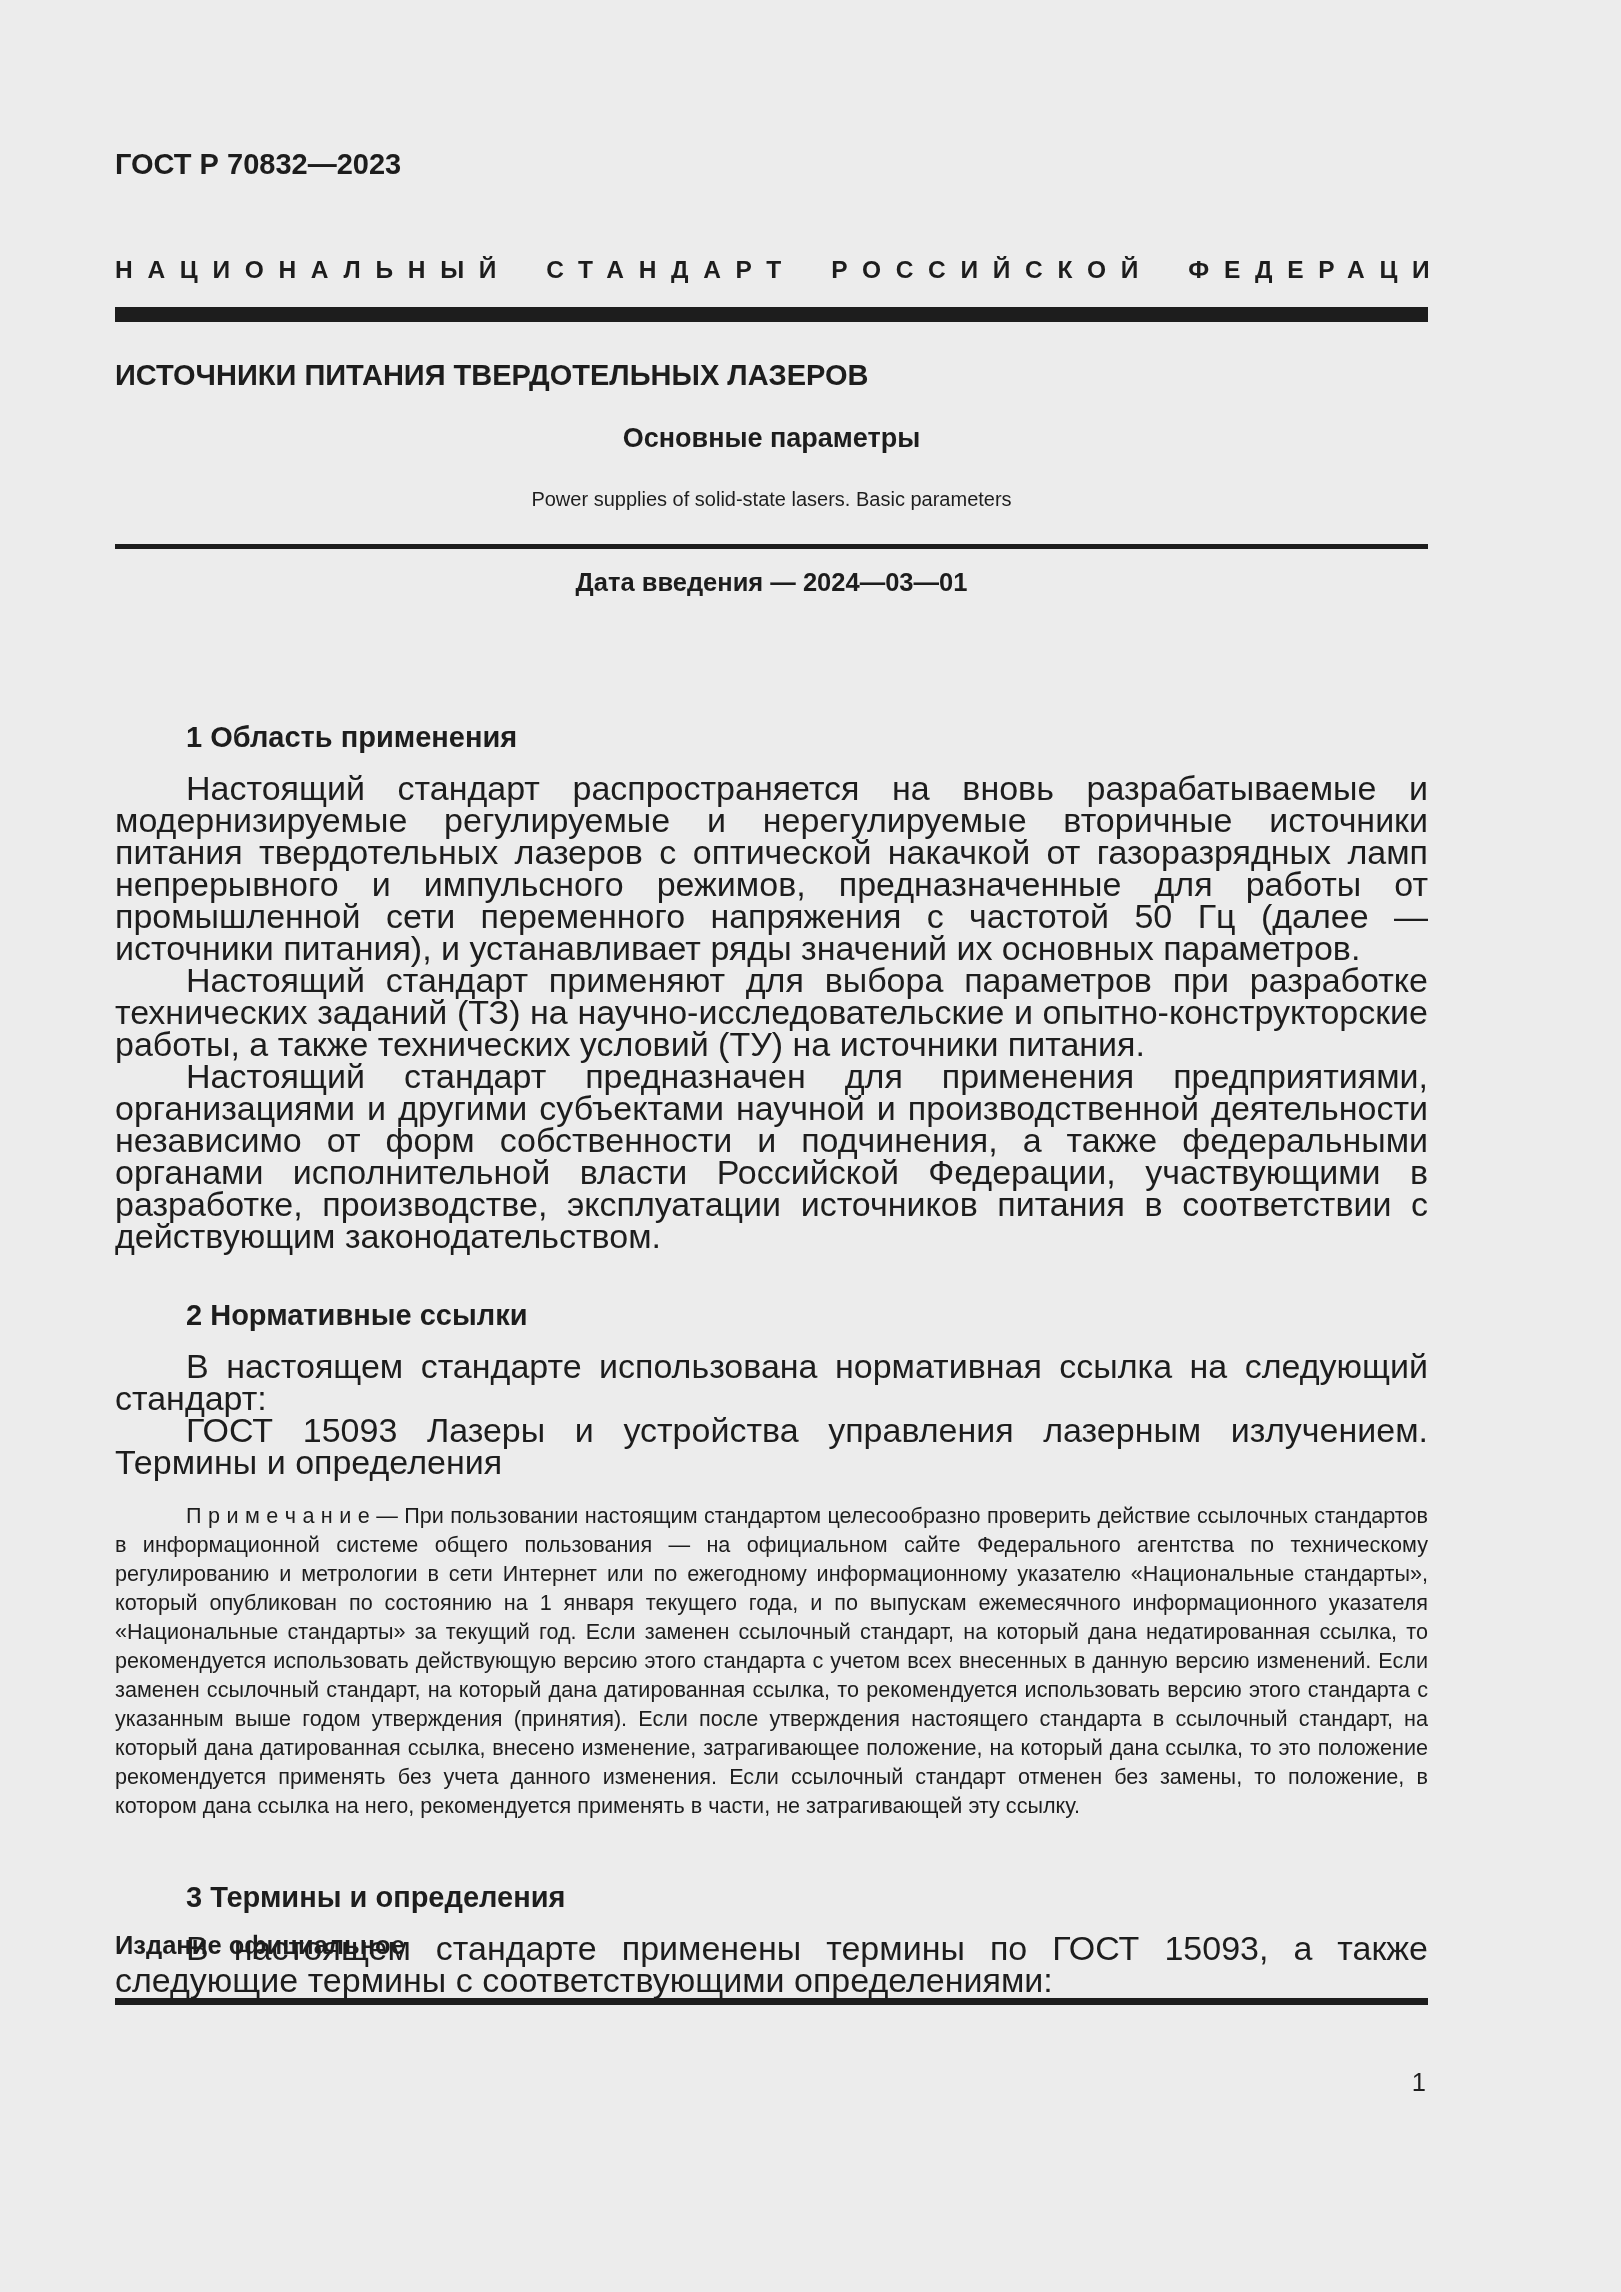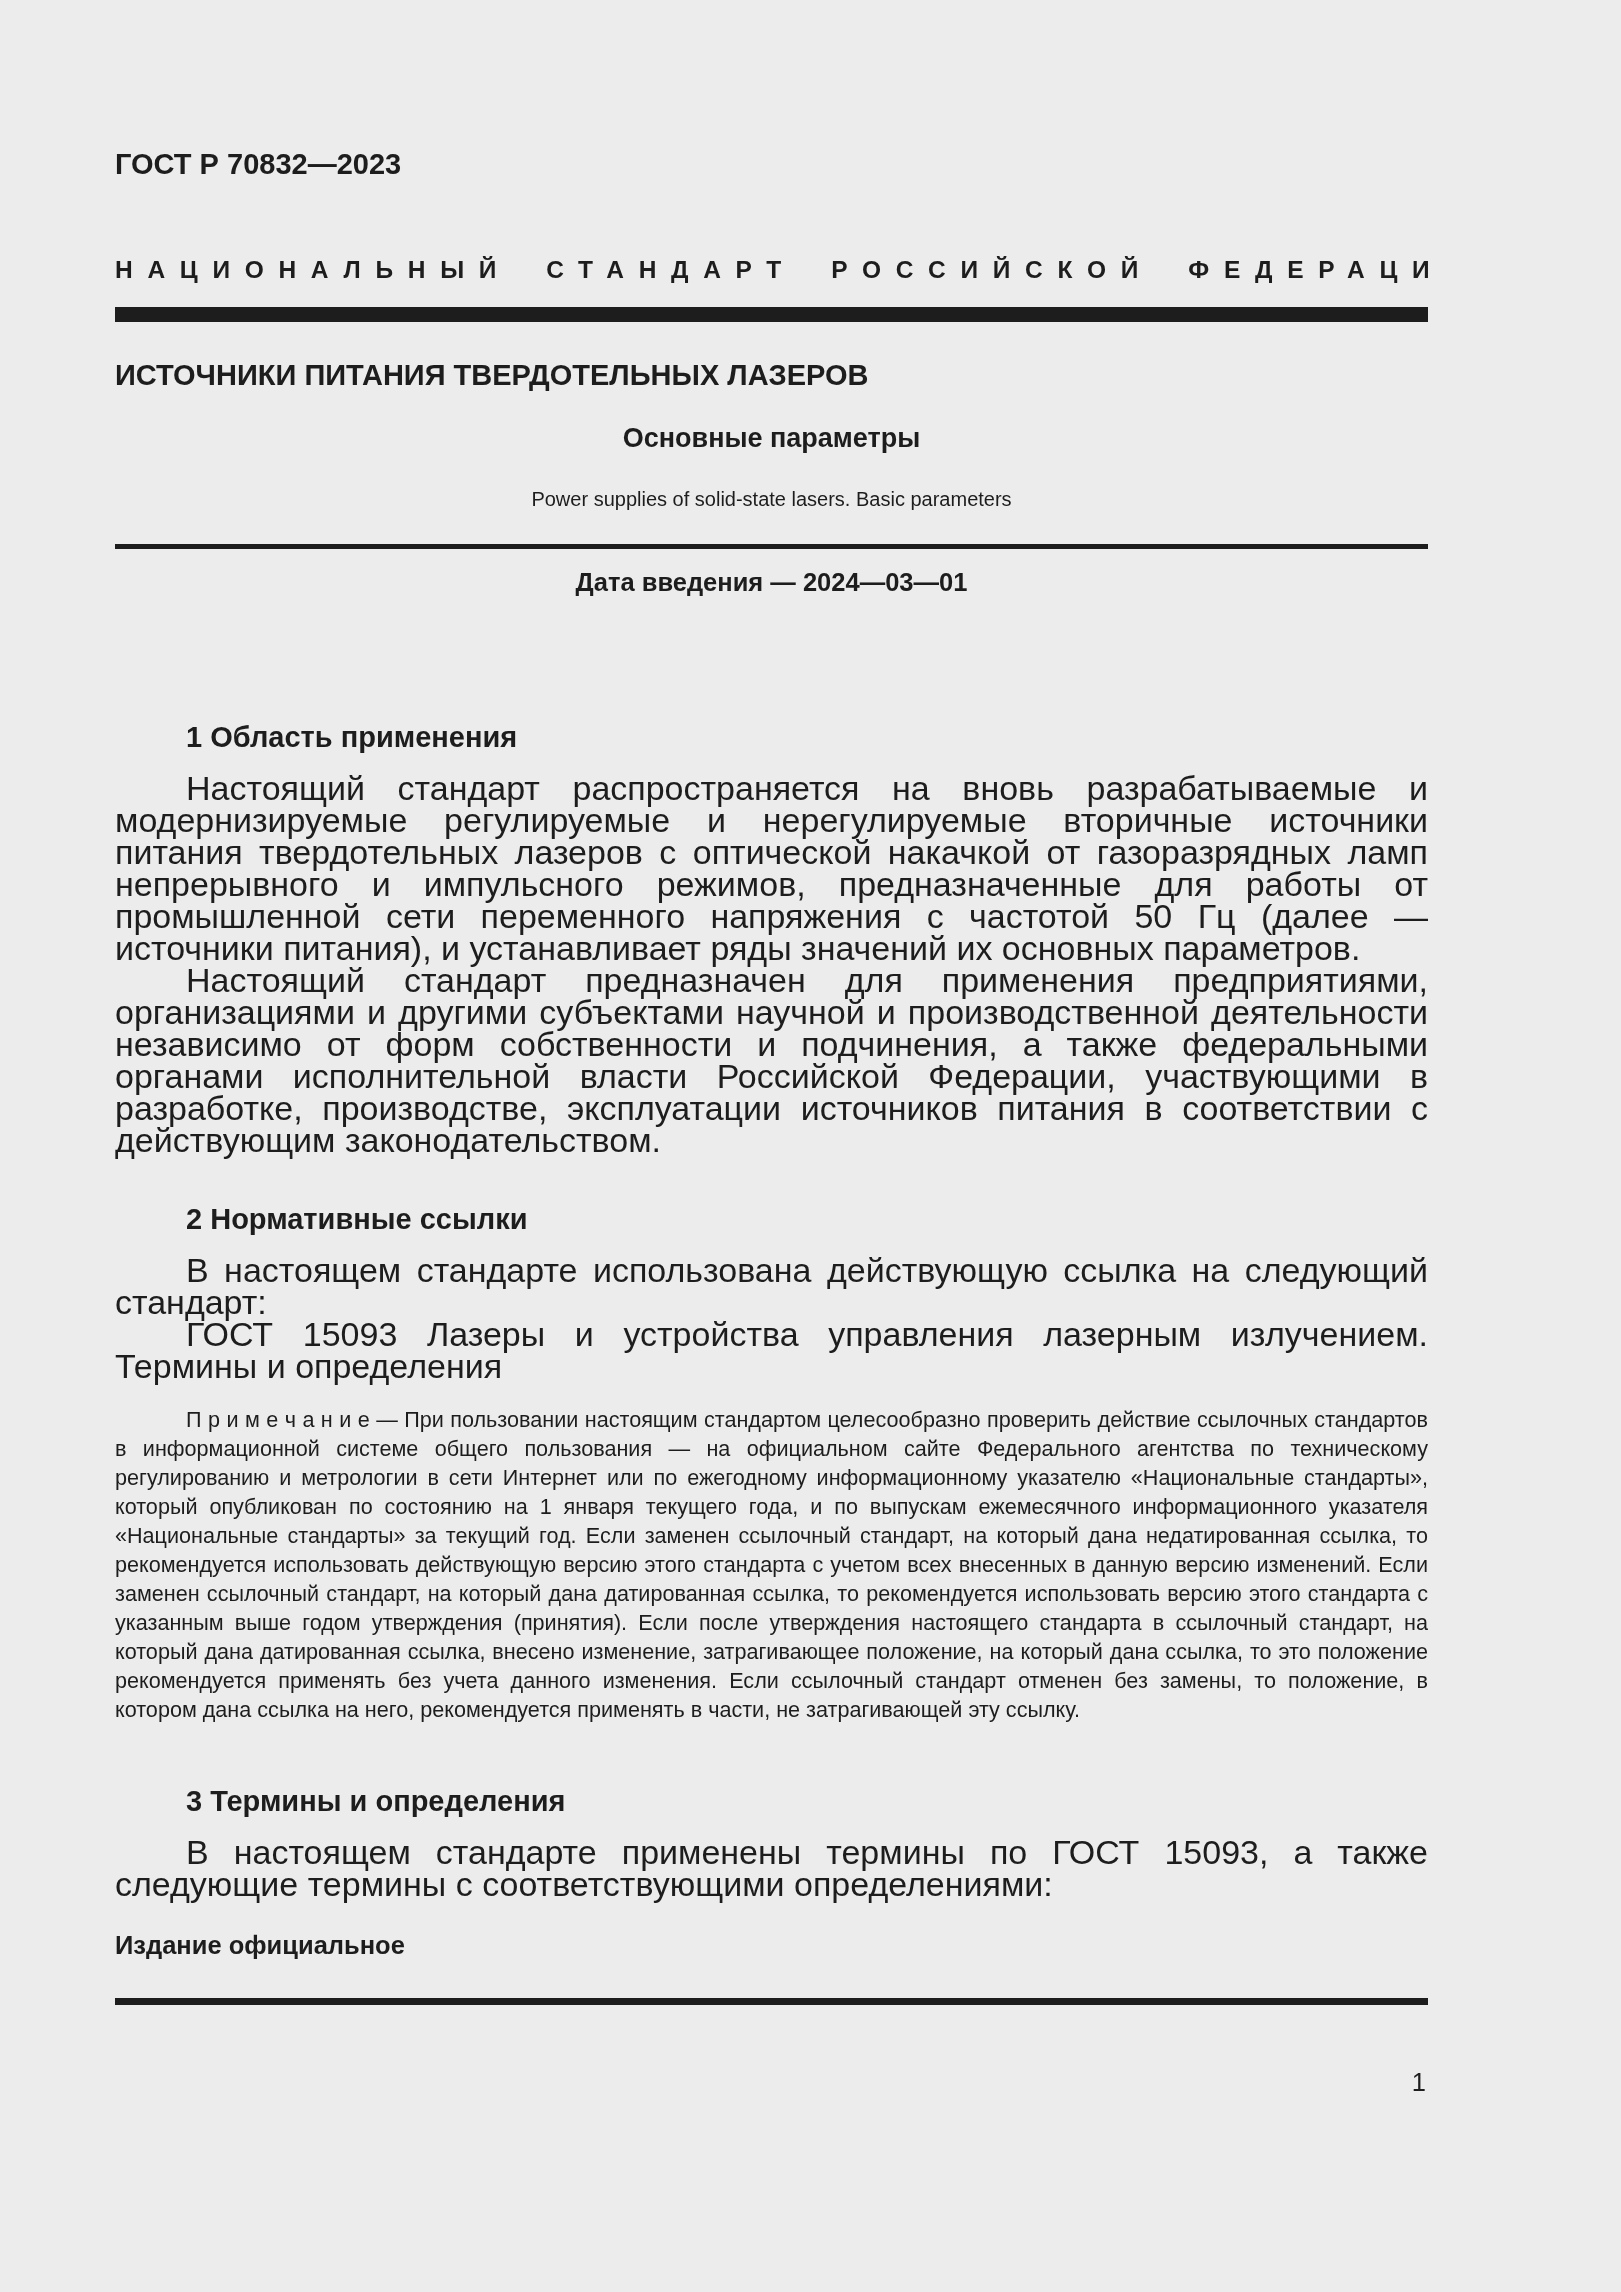--- a/index.html
+++ b/index.html
@@ -145,25 +145,26 @@
 
     <div class="rule rule-medium"></div>
 
     <div class="effective-date">Дата введения — 2024—03—01</div>
 
     <div class="body-text">
 
       <h2 class="section-heading h-sec1">1 Область применения</h2>
 
       <p class="after-heading">Настоящий стандарт распространяется на вновь разрабатываемые и модернизируемые регулируемые и нерегулируемые вторичные источники питания твердотельных лазеров с оптической накачкой от газоразрядных ламп непрерывного и импульсного режимов, предназначенные для работы от промышленной сети переменного напряжения с частотой 50 Гц (далее — источники питания), и устанавливает ряды значений их основных параметров.</p>
+      <p>Настоящий стандарт применяют для выбора параметров при разработке технических заданий (ТЗ) на научно-исследовательские и опытно-конструкторские работы, а также технических условий (ТУ) на источники питания.</p>
       <p>Настоящий стандарт предназначен для применения предприятиями, организациями и другими субъектами научной и производственной деятельности независимо от форм собственности и подчинения, а также федеральными органами исполнительной власти Российской Федерации, участвующими в разработке, производстве, эксплуатации источников питания в соответствии с действующим законодательством.</p>
 
       <h2 class="section-heading h-sec2">2 Нормативные ссылки</h2>
 
-      <p class="after-heading">В настоящем стандарте использована действующую ссылка на следующий стандарт:</p>
+      <p class="after-heading">В настоящем стандарте использована нормативная ссылка на следующий стандарт:</p>
       <p>ГОСТ 15093 Лазеры и устройства управления лазерным излучением. Термины и определения</p>
 
       <div class="note">П&nbsp;р&nbsp;и&nbsp;м&nbsp;е&nbsp;ч&nbsp;а&nbsp;н&nbsp;и&nbsp;е — При пользовании настоящим стандартом целесообразно проверить действие ссылочных стандартов в информационной системе общего пользования — на официальном сайте Федерального агентства по техническому регулированию и метрологии в сети Интернет или по ежегодному информационному указателю «Национальные стандарты», который опубликован по состоянию на 1 января текущего года, и по выпускам ежемесячного информационного указателя «Национальные стандарты» за текущий год. Если заменен ссылочный стандарт, на который дана недатированная ссылка, то рекомендуется использовать действующую версию этого стандарта с учетом всех внесенных в данную версию изменений. Если заменен ссылочный стандарт, на который дана датированная ссылка, то рекомендуется использовать версию этого стандарта с указанным выше годом утверждения (принятия). Если после утверждения настоящего стандарта в ссылочный стандарт, на который дана датированная ссылка, внесено изменение, затрагивающее положение, на который дана ссылка, то это положение рекомендуется применять без учета данного изменения. Если ссылочный стандарт отменен без замены, то положение, в котором дана ссылка на него, рекомендуется применять в части, не затрагивающей эту ссылку.</div>
 
       <h2 class="section-heading h-sec3">3 Термины и определения</h2>
 
       <p class="after-heading">В настоящем стандарте применены термины по ГОСТ 15093, а также следующие термины с соответствующими определениями:</p>
 
     </div>
   </div>

